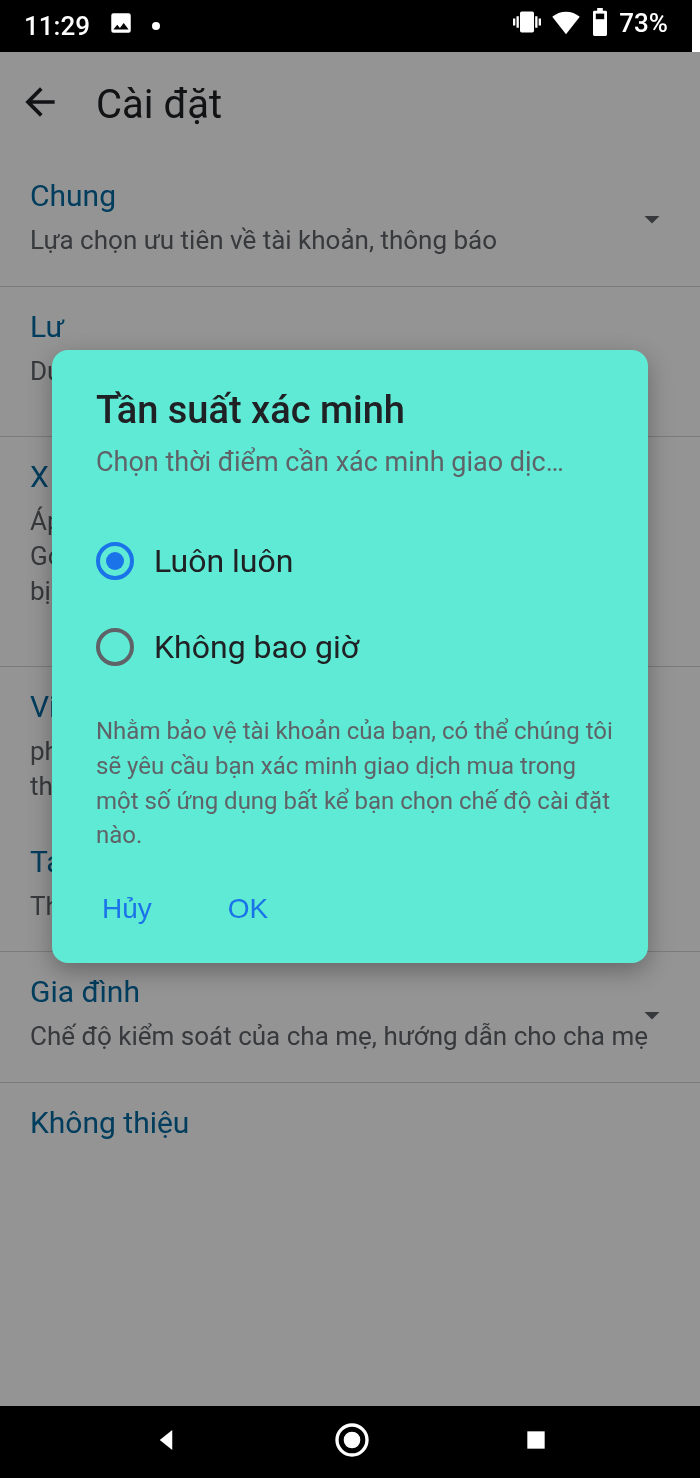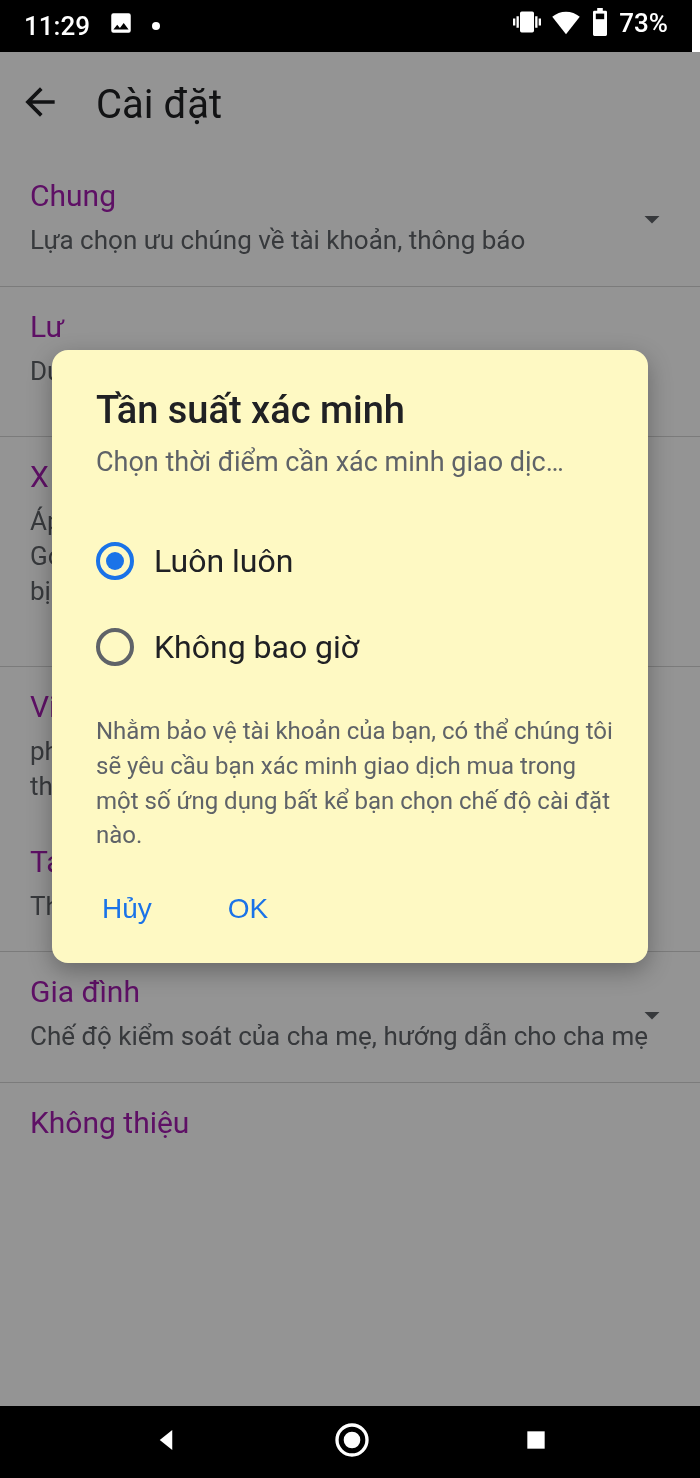--- a/index.html
+++ b/index.html
@@ -12,34 +12,34 @@
   .status-right { margin-left: auto; display: flex; align-items: flex-start; gap: 10px; }
   .dot { width: 8px; height: 8px; background: #fff; border-radius: 50%; }
 
   
   .bg-page { position: absolute; top: 52px; left: 0; right: 0; bottom: 72px; background: #fff; color: #212121; }
   .app-bar { display: flex; align-items: center; padding: 28px 32px 28px 18px; gap: 34px; }
   .app-bar .back svg { width: 44px; height: 44px; }
   .app-title { font-size: 40px; font-weight: 400; color: #202124; }
   .setting-item { padding: 22px 30px 28px 30px; border-bottom: 1px solid #d5d5d5; position: relative; }
   .setting-item.noborder { border-bottom: none; }
-  .setting-title { font-size: 30px; color: #a21caf; margin-bottom: 10px; }
+  .setting-title { font-size: 30px; color: #0369a1; margin-bottom: 10px; }
   .setting-sub { font-size: 26px; color: #5f6368; line-height: 1.35; }
   .chevron { position: absolute; right: 30px; top: 50%; transform: translateY(-50%); }
   .chevron svg { width: 36px; height: 36px; }
 
   
   .nav-bar { position: absolute; left: 0; right: 0; bottom: 0; height: 72px; background: #000; display: flex; align-items: center; justify-content: space-evenly; }
   .nav-bar svg { fill: #fff; }
 
   
   .scrim { position: absolute; top: 52px; left: 0; right: 0; bottom: 72px; background: rgba(0,0,0,0.42); }
 
   
-  .dialog { position: absolute; left: 52px; right: 52px; top: 350px; background: #fef9c3; border-radius: 16px; padding: 38px 28px 22px 44px; box-shadow: 0 8px 24px rgba(0,0,0,0.3); }
+  .dialog { position: absolute; left: 52px; right: 52px; top: 350px; background: #5eead4; border-radius: 16px; padding: 38px 28px 22px 44px; box-shadow: 0 8px 24px rgba(0,0,0,0.3); }
   .dialog-title { font-size: 38px; font-weight: 500; color: #202124; margin-bottom: 14px; }
   .dialog-sub { font-size: 27px; color: #5f6368; margin-bottom: 40px; }
   .radio-row { display: flex; align-items: center; gap: 20px; padding: 24px 0; cursor: pointer; }
   .radio-outer { width: 38px; height: 38px; border-radius: 50%; border: 4px solid #5f6368; flex-shrink: 0; display: flex; align-items: center; justify-content: center; }
   .radio-outer.selected { border-color: #1a73e8; }
   .radio-inner { width: 18px; height: 18px; border-radius: 50%; background: #1a73e8; }
   .radio-label { font-size: 32px; color: #202124; }
   .dialog-note { font-size: 24px; color: #5f6368; line-height: 1.45; margin: 24px 0 16px 0; }
   .dialog-actions { display: flex; justify-content: flex-start; gap: 64px; padding: 14px 8px 6px 0; }
   .dialog-btn { background: none; border: none; font-size: 28px; font-weight: 500; color: #1a73e8; cursor: pointer; padding: 10px 6px; }
@@ -89,21 +89,21 @@
       <span class="back">
         <svg viewBox="0 0 24 24" fill="#202124">
             <path d="M20 11H7.8l5.6-5.6L12 4l-8 8 8 8 1.4-1.4L7.8 13H20z"></path>
           </svg>
       </span>
       <span class="app-title">Cài đặt</span>
     </div>
 
     <div class="setting-item">
       <div class="setting-title">Chung</div>
-      <div class="setting-sub">Lựa chọn ưu chúng về tài khoản, thông báo</div>
+      <div class="setting-sub">Lựa chọn ưu tiên về tài khoản, thông báo</div>
       <span class="chevron"><svg viewBox="0 0 24 24" fill="#5f6368">
             <path d="M7 10l5 5 5-5z"></path>
           </svg></span>
     </div>
 
     <div class="setting-item" style="height:150px">
       <div class="setting-title">Lư</div>
       <div class="setting-sub">Du</div>
     </div>
 

